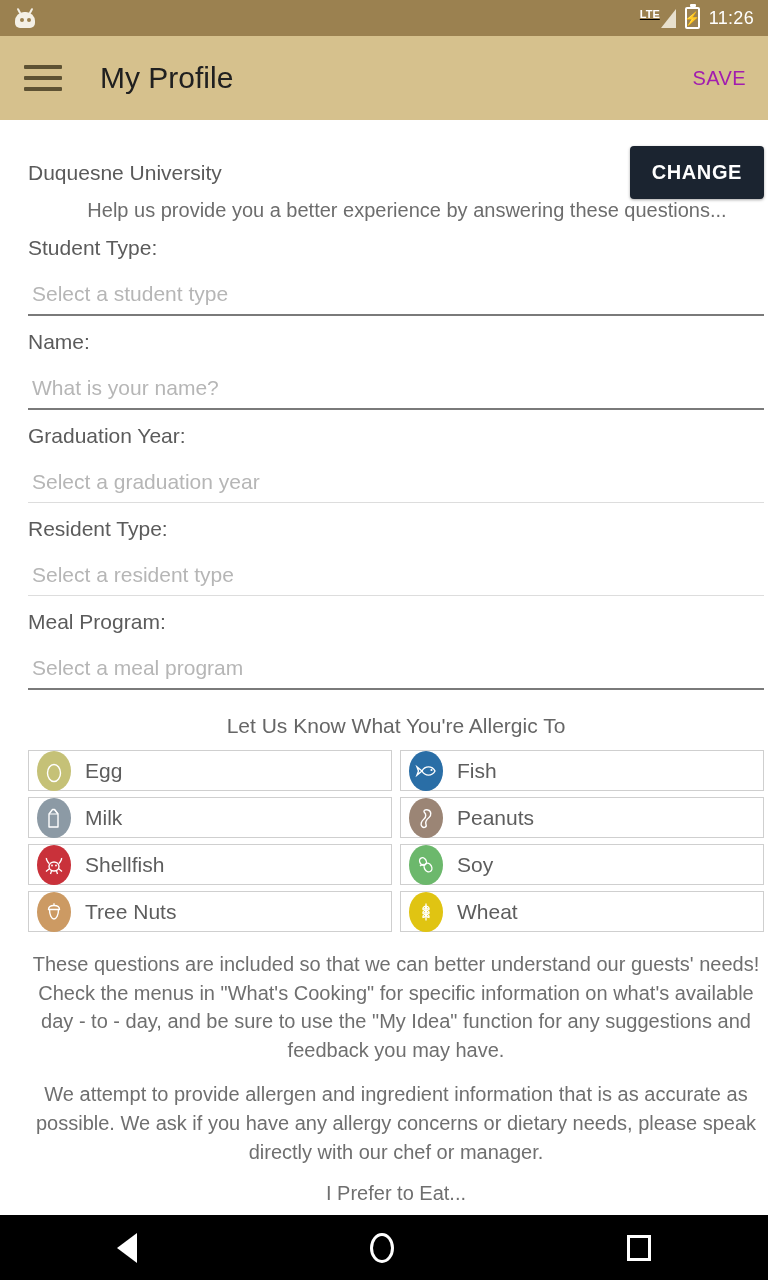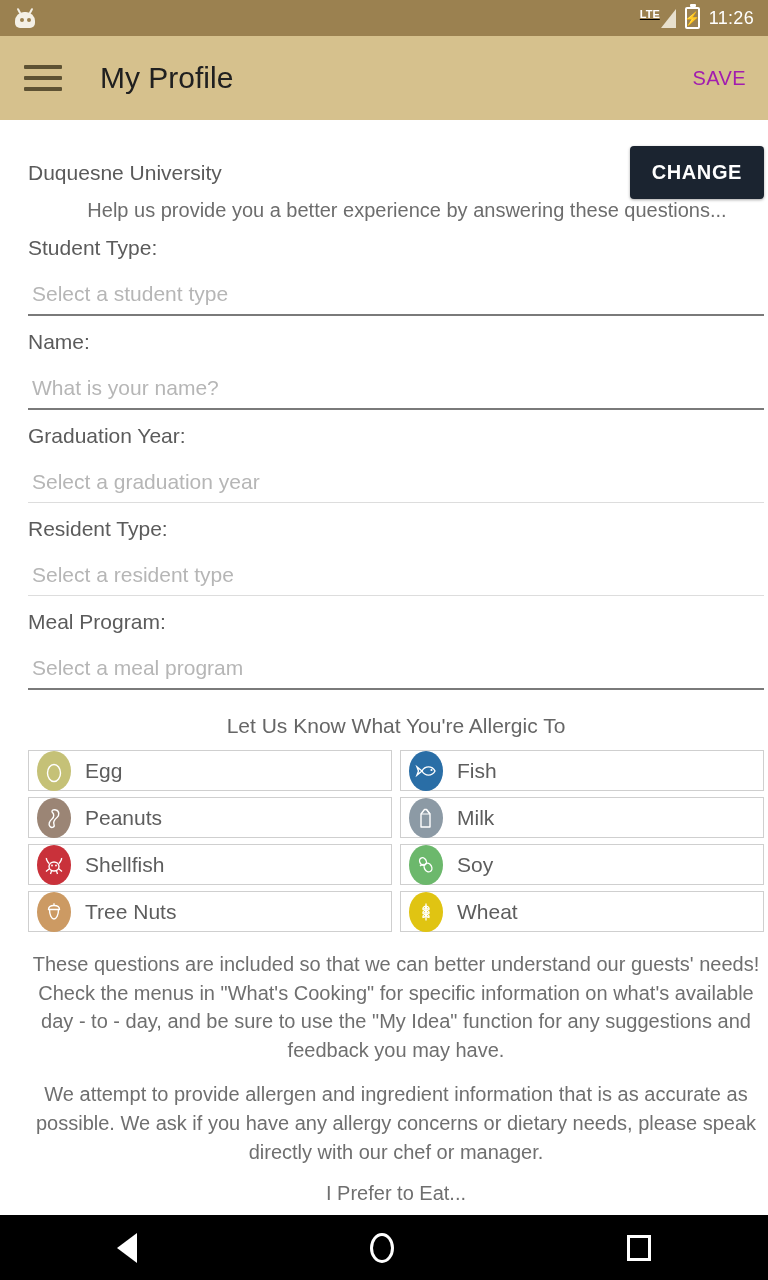--- a/index.html
+++ b/index.html
@@ -251,36 +251,36 @@
             <svg width="24" height="18" viewBox="0 0 24 18">
               <path d="M8 9 C11 3.5 18 3.5 21 9 C18 14.5 11 14.5 8 9 Z" fill="none" stroke="#fff" stroke-width="1.4"></path>
               <path d="M8 9 L3 5 L4.5 9 L3 13 Z" fill="none" stroke="#fff" stroke-width="1.4"></path>
               <circle cx="17.5" cy="8" r="1.1" fill="#fff"></circle>
             </svg>
           </span>
           <span class="allergy-label">Fish</span>
         </div>
 
         <div class="allergy-cell">
-          <span class="allergy-icon" style="background:#9b8575">
-            <svg width="20" height="24" viewBox="0 0 20 24">
-              <path d="M12 4 C15.5 5 15.5 9.5 13 11.5 C10 14 9 16 10 18.5 C11 21 8 22.5 6 20.5 C4 18.5 5.5 15 8 13 C10.5 11 10 8 8.5 6.5 C7 5 9 3 12 4 Z" fill="none" stroke="#fff" stroke-width="1.4"></path>
-            </svg>
-          </span>
-          <span class="allergy-label">Peanuts</span>
-        </div>
-
-        <div class="allergy-cell">
           <span class="allergy-icon" style="background:#8c9aa5">
             <svg width="18" height="24" viewBox="0 0 18 24">
               <path d="M4 8 L4 21 L13 21 L13 8 L9.5 3.5 L7.5 3.5 Z" fill="none" stroke="#fff" stroke-width="1.4" stroke-linejoin="round"></path>
               <path d="M4 8 L13 8 M9.5 3.5 L13 8" fill="none" stroke="#fff" stroke-width="1.2"></path>
             </svg>
           </span>
           <span class="allergy-label">Milk</span>
+        </div>
+
+        <div class="allergy-cell">
+          <span class="allergy-icon" style="background:#9b8575">
+            <svg width="20" height="24" viewBox="0 0 20 24">
+              <path d="M12 4 C15.5 5 15.5 9.5 13 11.5 C10 14 9 16 10 18.5 C11 21 8 22.5 6 20.5 C4 18.5 5.5 15 8 13 C10.5 11 10 8 8.5 6.5 C7 5 9 3 12 4 Z" fill="none" stroke="#fff" stroke-width="1.4"></path>
+            </svg>
+          </span>
+          <span class="allergy-label">Peanuts</span>
         </div>
 
         <div class="allergy-cell">
           <span class="allergy-icon" style="background:#c9313a">
             <svg width="22" height="22" viewBox="0 0 22 22">
               <ellipse cx="11" cy="12.5" rx="5" ry="4.5" fill="none" stroke="#fff" stroke-width="1.4"></ellipse>
               <path d="M6 9.5 C4 7 3 5.5 3.5 4 M16 9.5 C18 7 19 5.5 18.5 4" fill="none" stroke="#fff" stroke-width="1.4"></path>
               <path d="M6 15 L3 17.5 M16 15 L19 17.5 M8.5 17 L7.5 20 M13.5 17 L14.5 20" fill="none" stroke="#fff" stroke-width="1.3"></path>
               <circle cx="9" cy="11.5" r="0.9" fill="#fff"></circle>
                 <circle cx="13" cy="11.5" r="0.9" fill="#fff"></circle>

